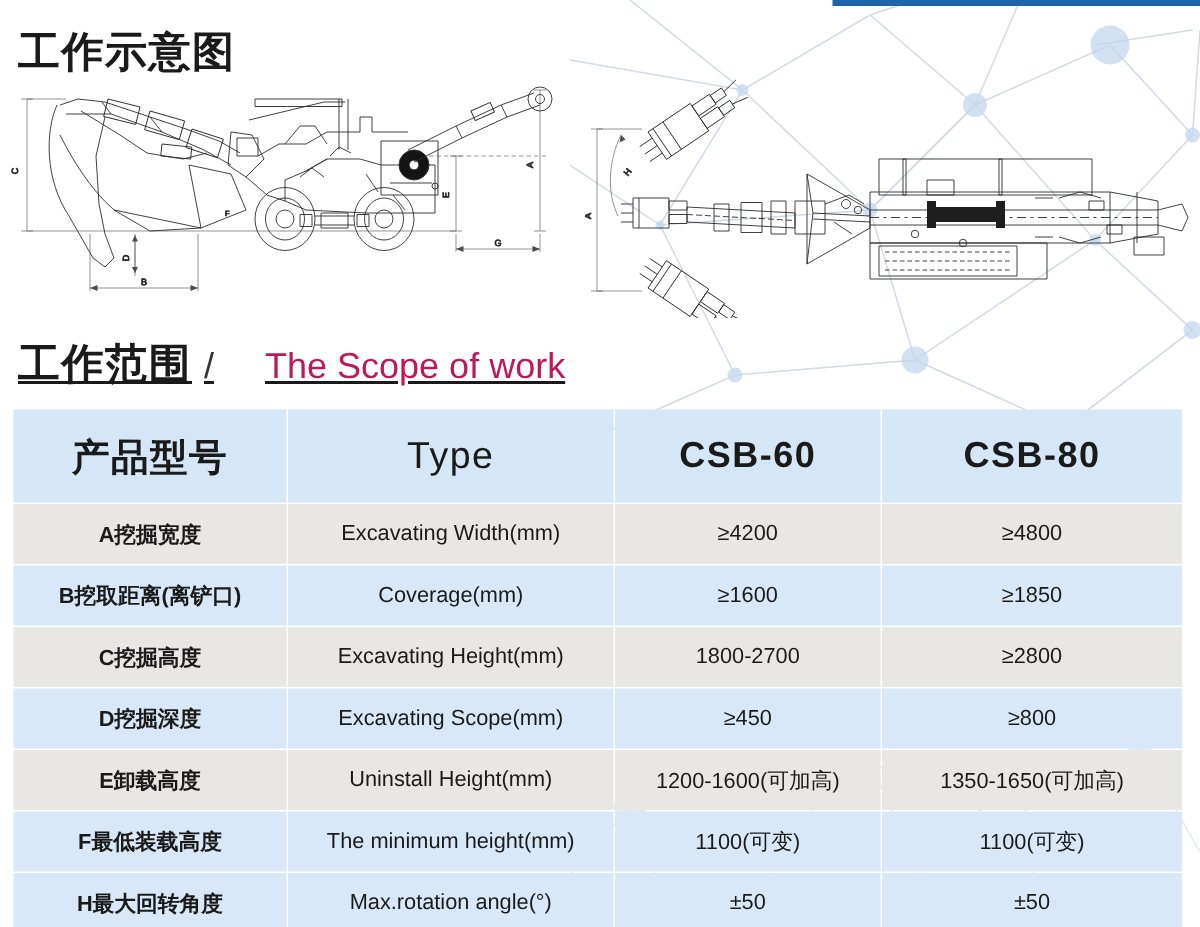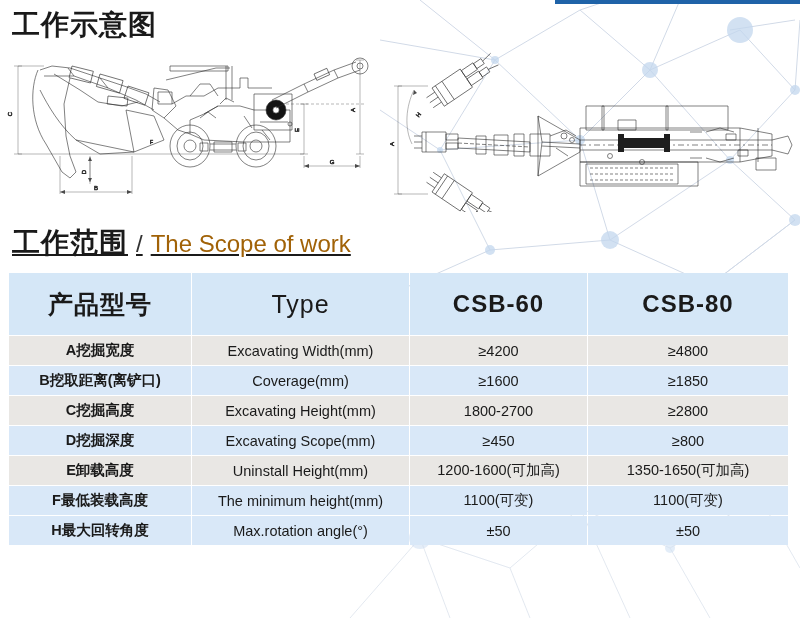--- a/index.html
+++ b/index.html
@@ -12,33 +12,33 @@
   }
   .page{position:absolute;inset:0;}
 
   
   .net-bg{position:absolute;top:0;right:0;width:420px;height:290px;z-index:0;pointer-events:none;}
   .net-bg-bottom{position:absolute;left:330px;bottom:0;width:470px;height:120px;z-index:0;pointer-events:none;opacity:.85;}
   .topbar{position:absolute;top:0;left:555px;width:245px;height:4px;background:#1f63a8;z-index:3;}
 
   
   .title1{
-    position:absolute;left:12px;top:6px;z-index:4;
+    position:absolute;left:12px;top:16px;z-index:4;
     font-size:28px;font-weight:bold;color:#1a1a1a;letter-spacing:1px;
     font-family:"Liberation Sans","DejaVu Sans",sans-serif;
   }
   .title2{
     position:absolute;left:12px;top:224px;z-index:4;
     display:flex;align-items:baseline;gap:2px;
     color:#1a1a1a;
     text-decoration:underline;
   }
   .title2 .cn{font-size:28px;font-weight:bold;letter-spacing:1px;}
   .title2 .slash{font-size:24px;font-weight:400;margin:0 6px;color:#333;}
-  .title2 .en{font-size:24px;font-weight:400;color:#a16207;}
+  .title2 .en{font-size:24px;font-weight:400;color:#be185d;margin-left:26px;}
   .note{
     position:absolute;right:12px;top:238px;z-index:4;
     font-size:14px;color:#222;
   }
 
   
   .draw-left{position:absolute;left:4px;top:44px;width:372px;height:168px;z-index:2;}
   .draw-right{position:absolute;left:390px;top:44px;width:406px;height:168px;z-index:2;}
 
   
@@ -58,21 +58,21 @@
 
   .hdr td{
     height:62px;background:#d5e7f7;
     font-size:25px;font-weight:bold;letter-spacing:1px;
   }
   .hdr td.en{font-weight:400;font-size:25px;}
   .hdr td.model{font-weight:bold;font-size:24px;}
 
   tr.r-odd td{background:#e9e7e4;}
   tr.r-even td{background:#d9e8f8;}
-  .table tbody td{height:29px;font-size:14.5px;}
+  .table tbody td{height:40px;font-size:14.5px;}
   .table tbody td.label{font-weight:bold;font-size:14.5px;}
   .table tbody td.en{font-weight:400;}
 </style>
 </head>
 <body>
 
 <div class="page">
 
   <div class="topbar"></div>
 

